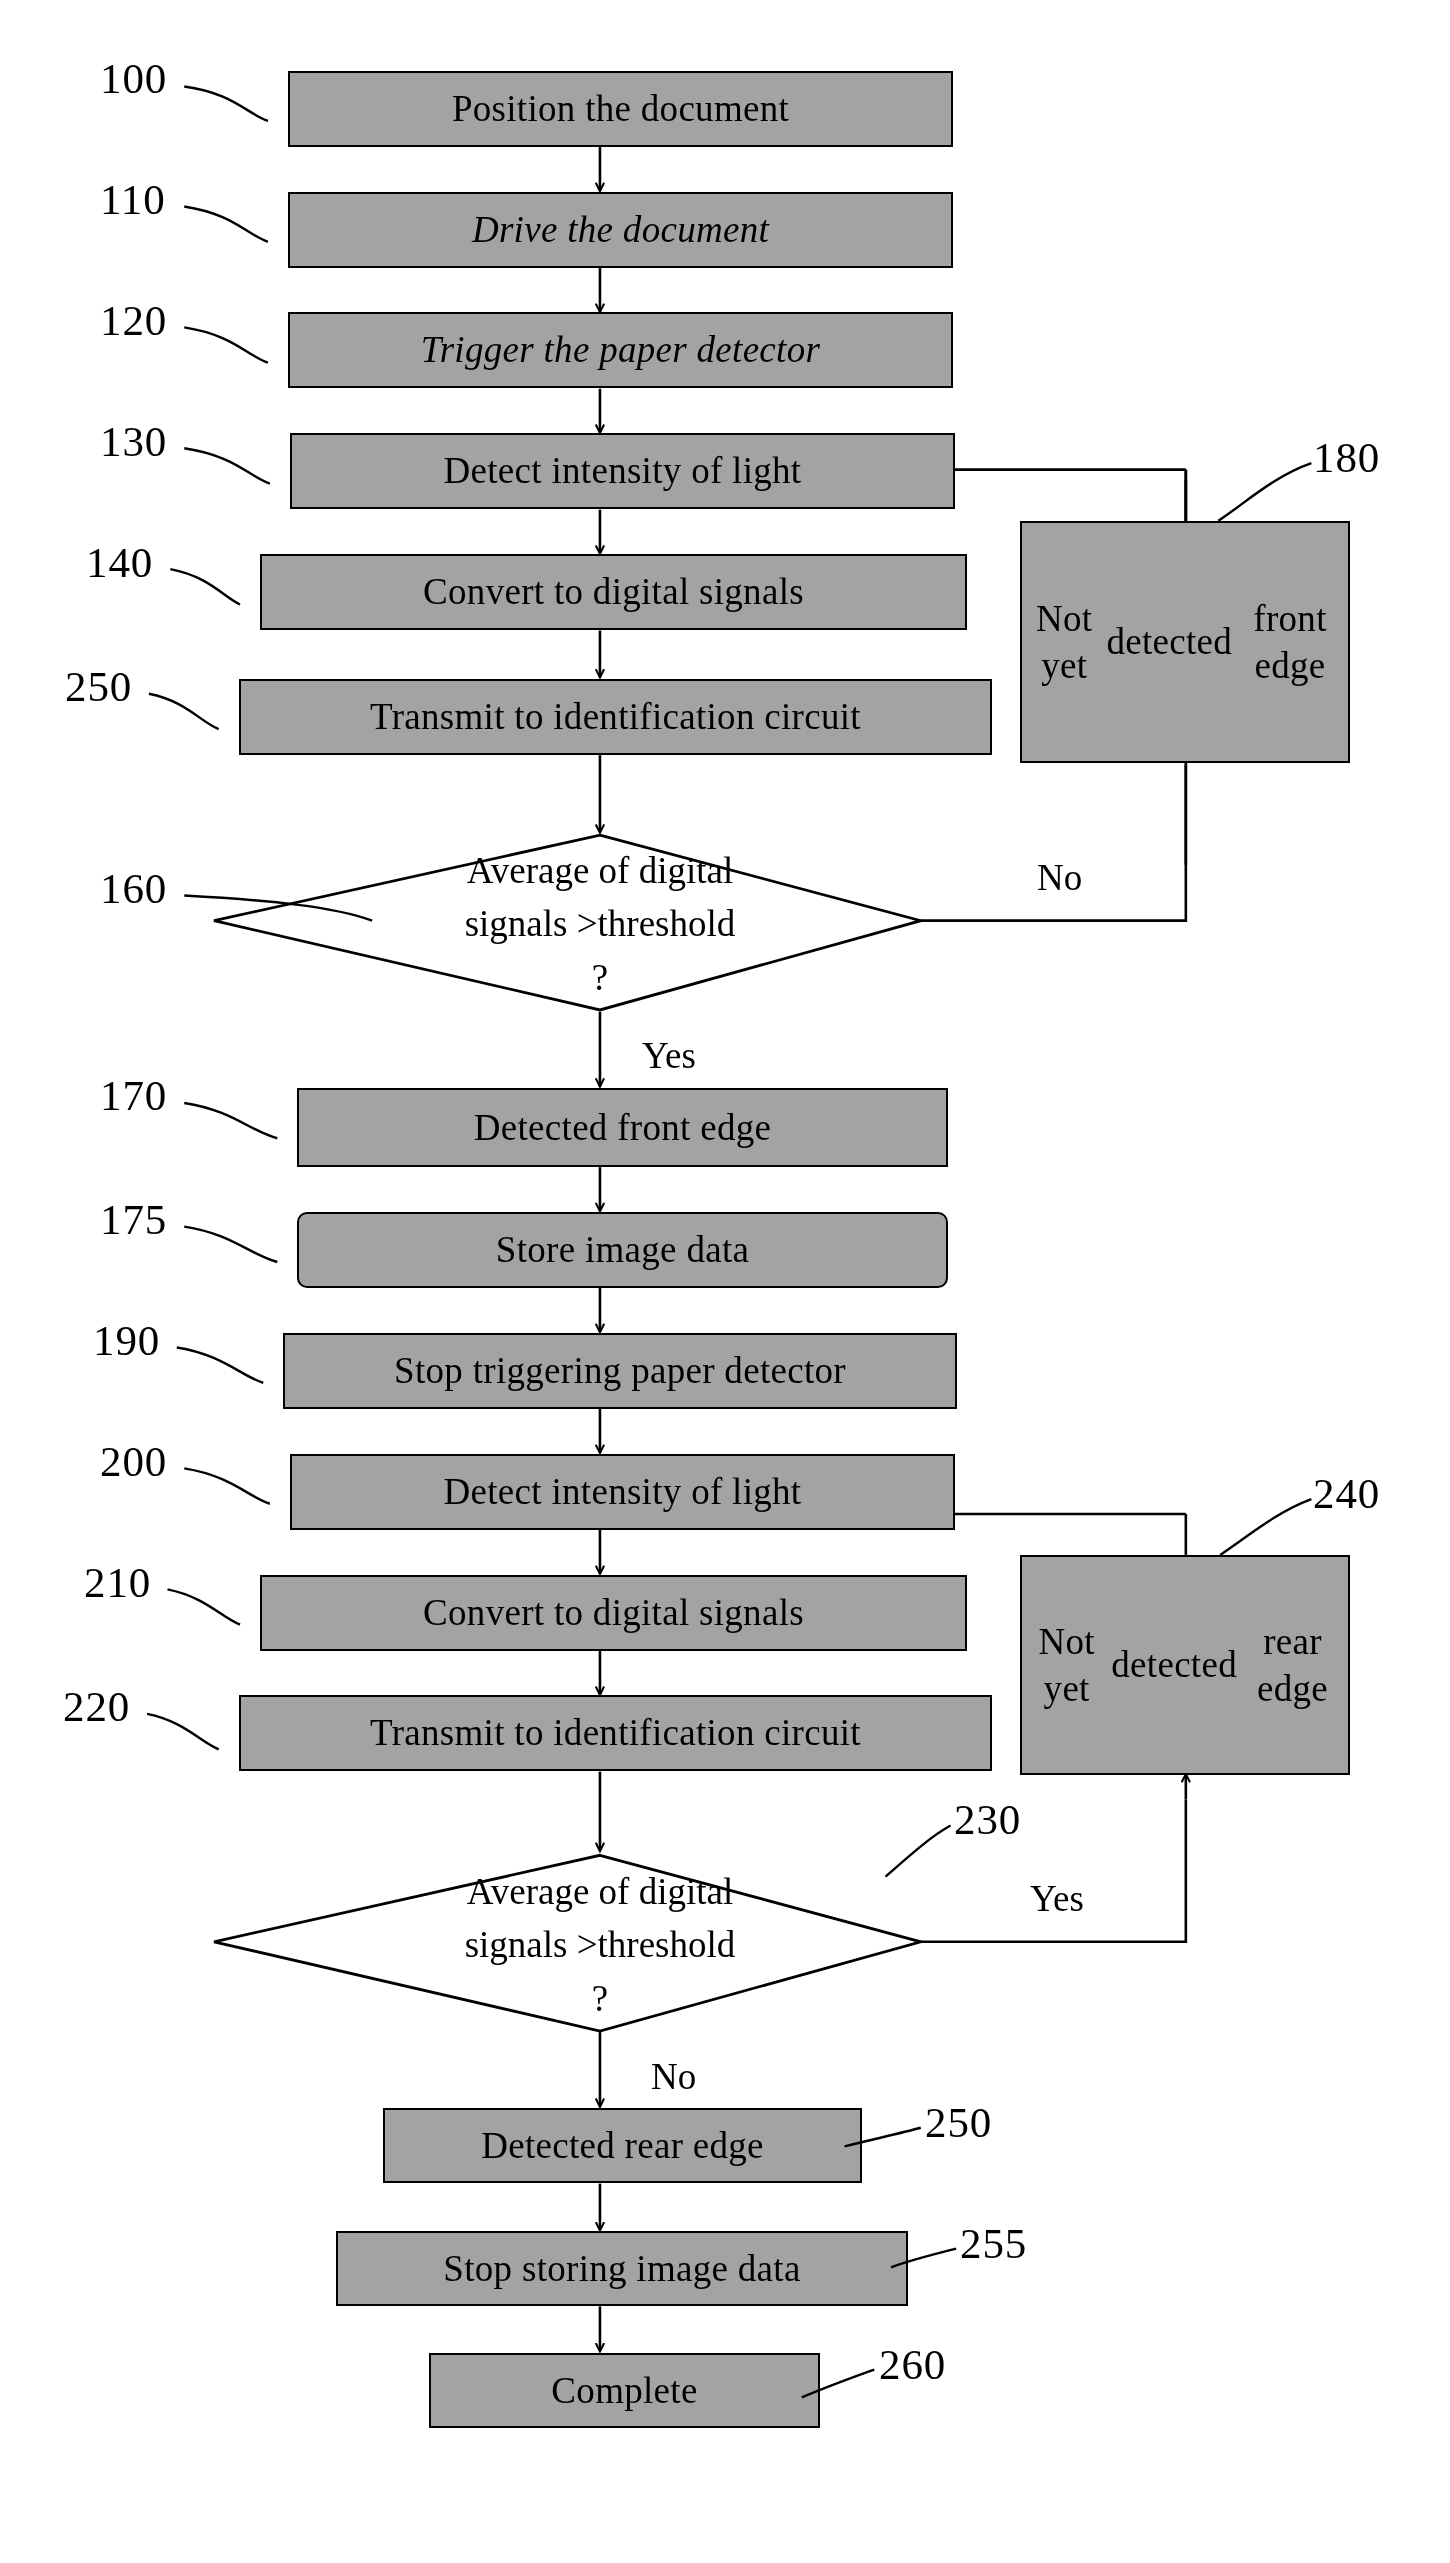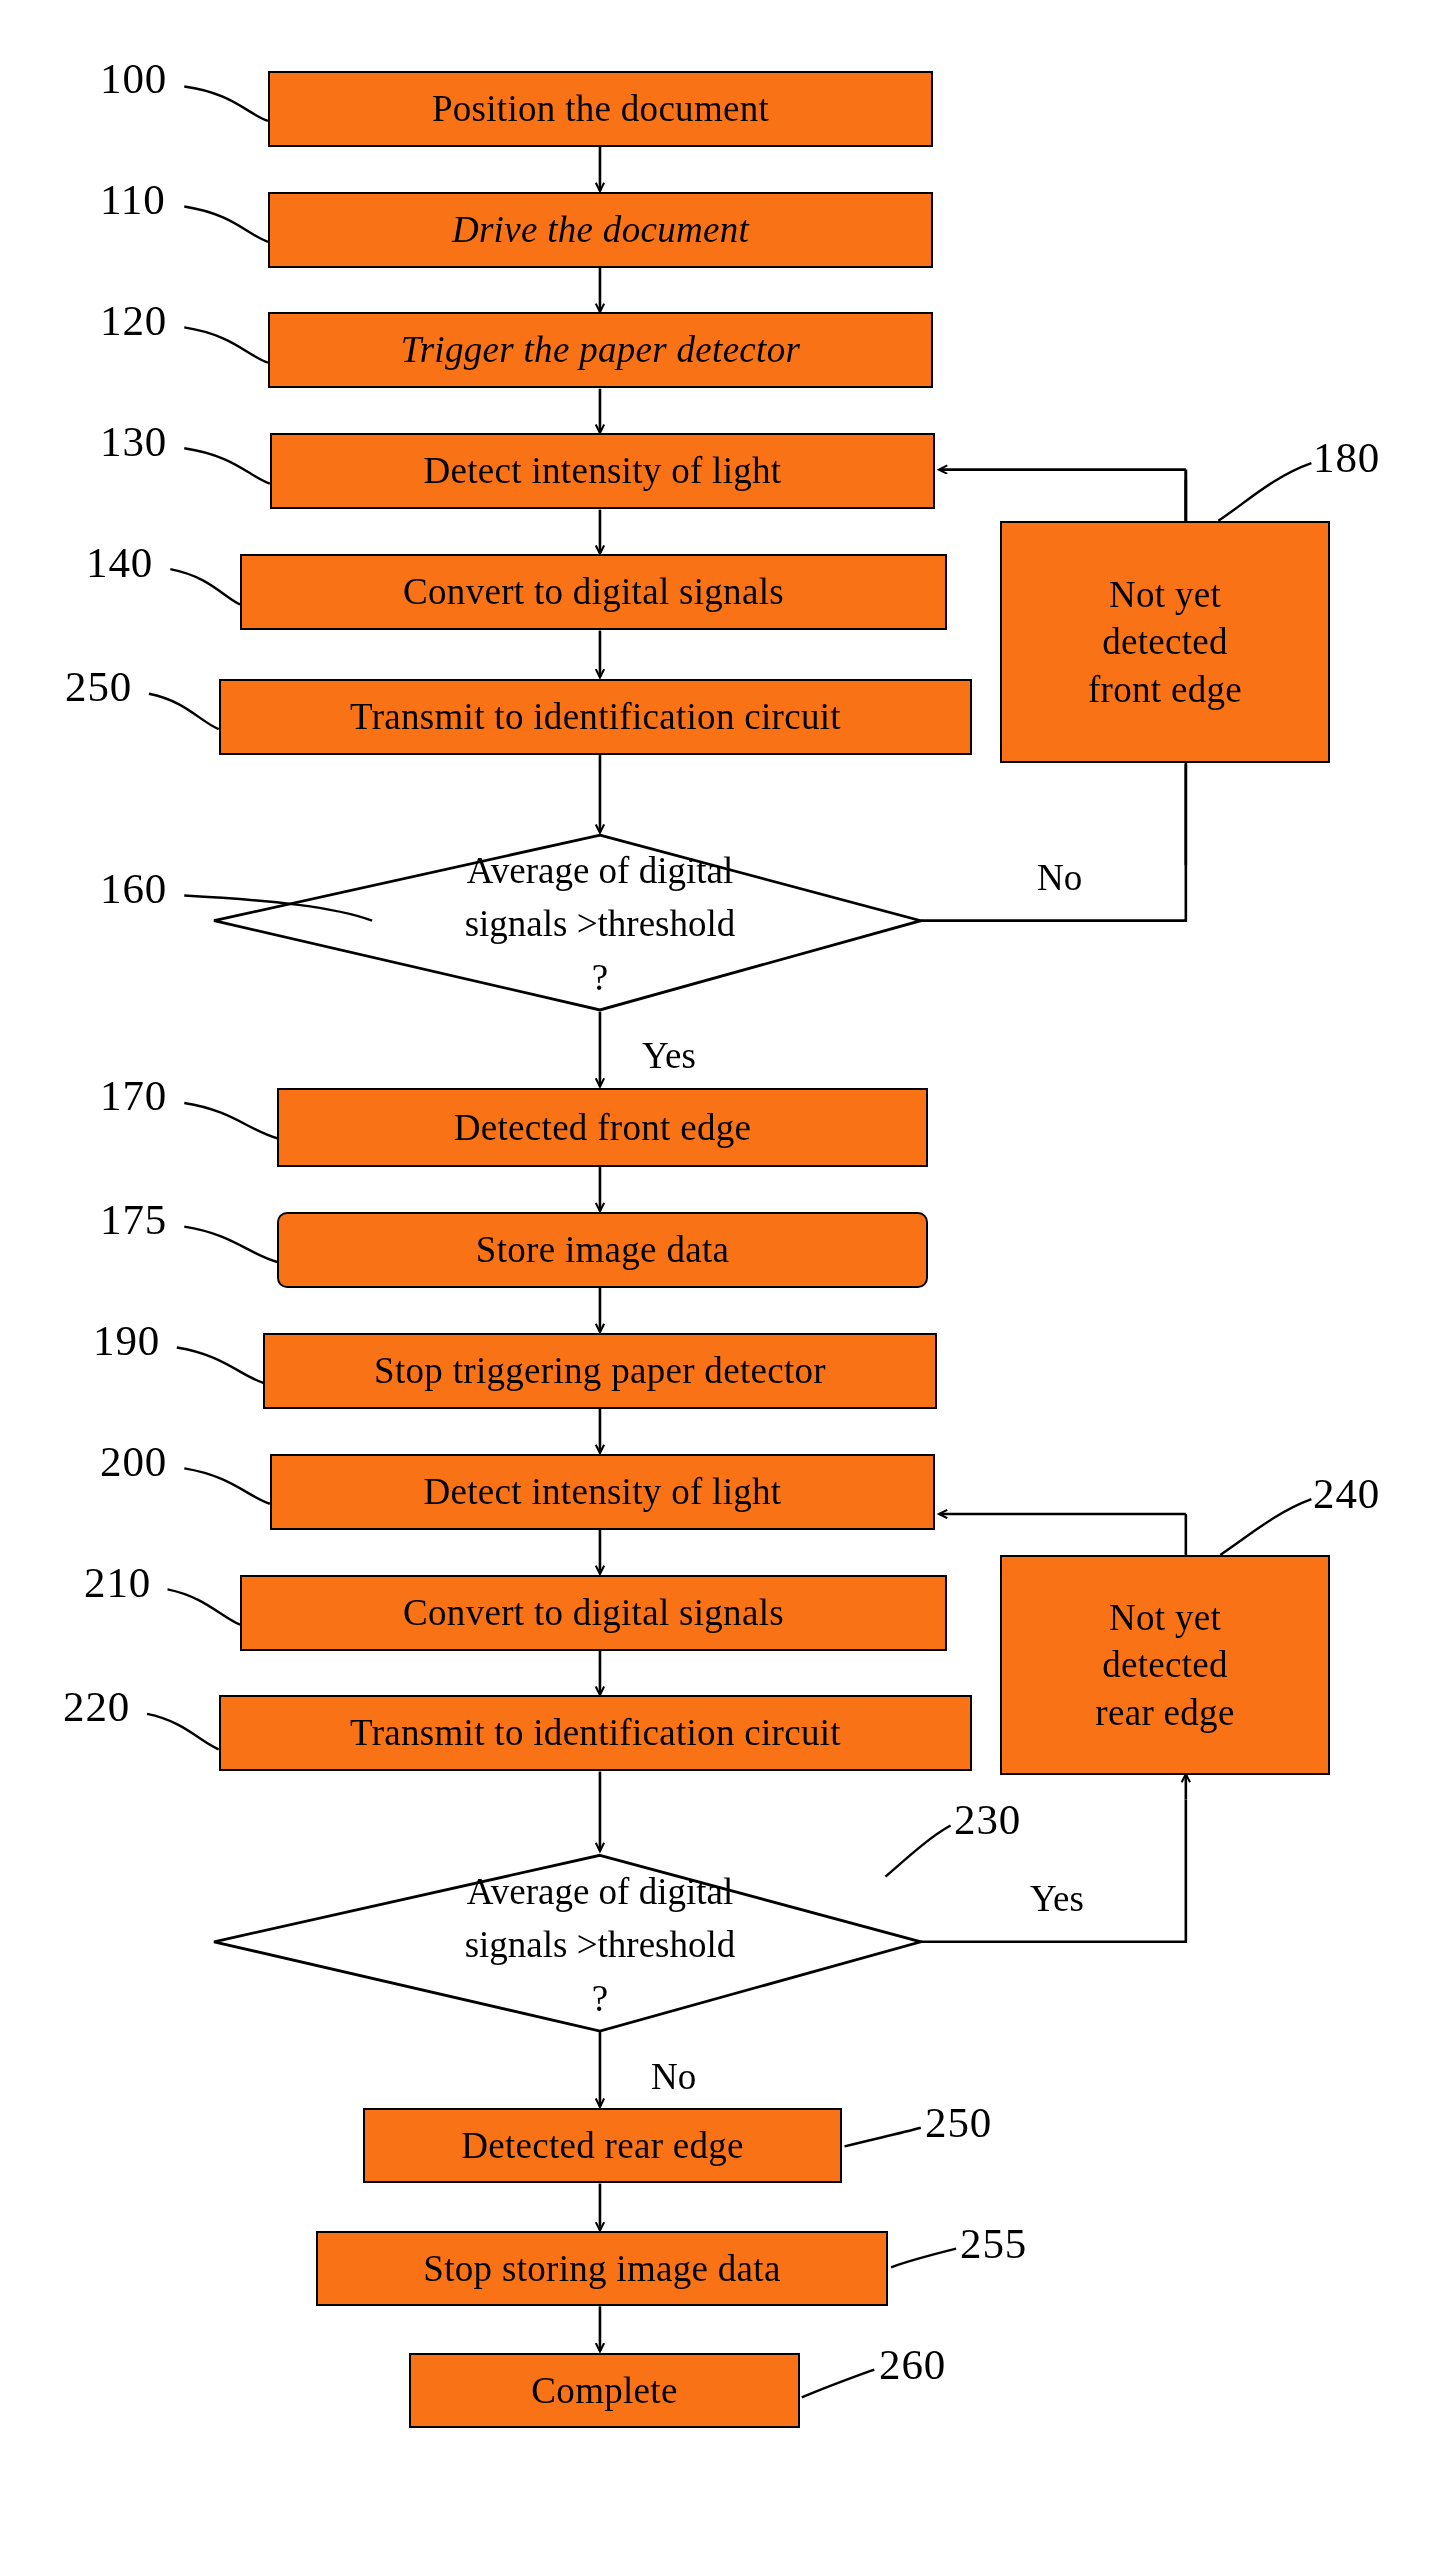--- a/index.html
+++ b/index.html
@@ -1,22 +1,22 @@
 <!DOCTYPE html>
 <html style="font-size:15px"><head>
 <meta charset="utf-8">
 <style>
   html,body{margin:0;padding:0;background:#ffffff;}
   body{width:1451px;height:2563px;position:relative;
        font-family:"Liberation Serif","DejaVu Serif",serif;color:#000;}
   #canvas{position:absolute;left:0;top:0;width:1451px;height:2563px;}
-  .node{position:absolute;box-sizing:border-box;border:2.8px solid #000;background:#f97316;
+  .node{position:absolute;box-sizing:border-box;border:2.8px solid #000;background:#a3a3a3;
         display:flex;align-items:center;justify-content:center;text-align:center;
-        font-size:37px;line-height:1.08;letter-spacing:0.3px;}
-  .node.multiline{flex-direction:column;font-size:37px;line-height:1.28;}
+        font-size:37px;line-height:1.08;letter-spacing:0.3px;margin-left:20px;}
+  .node.multiline{flex-direction:row;font-size:37px;line-height:1.28;}
   .reflabel{position:absolute;font-size:43px;letter-spacing:0.9px;white-space:nowrap;}
   .edgelabel{position:absolute;font-size:37px;white-space:nowrap;}
   .diamondtext{position:absolute;display:flex;flex-direction:column;align-items:center;
                justify-content:center;text-align:right;font-size:37px;line-height:1.45;}
   svg{position:absolute;left:0;top:0;overflow:visible;}
 </style>
 </head>
 <body>
 
 <div id="canvas">

